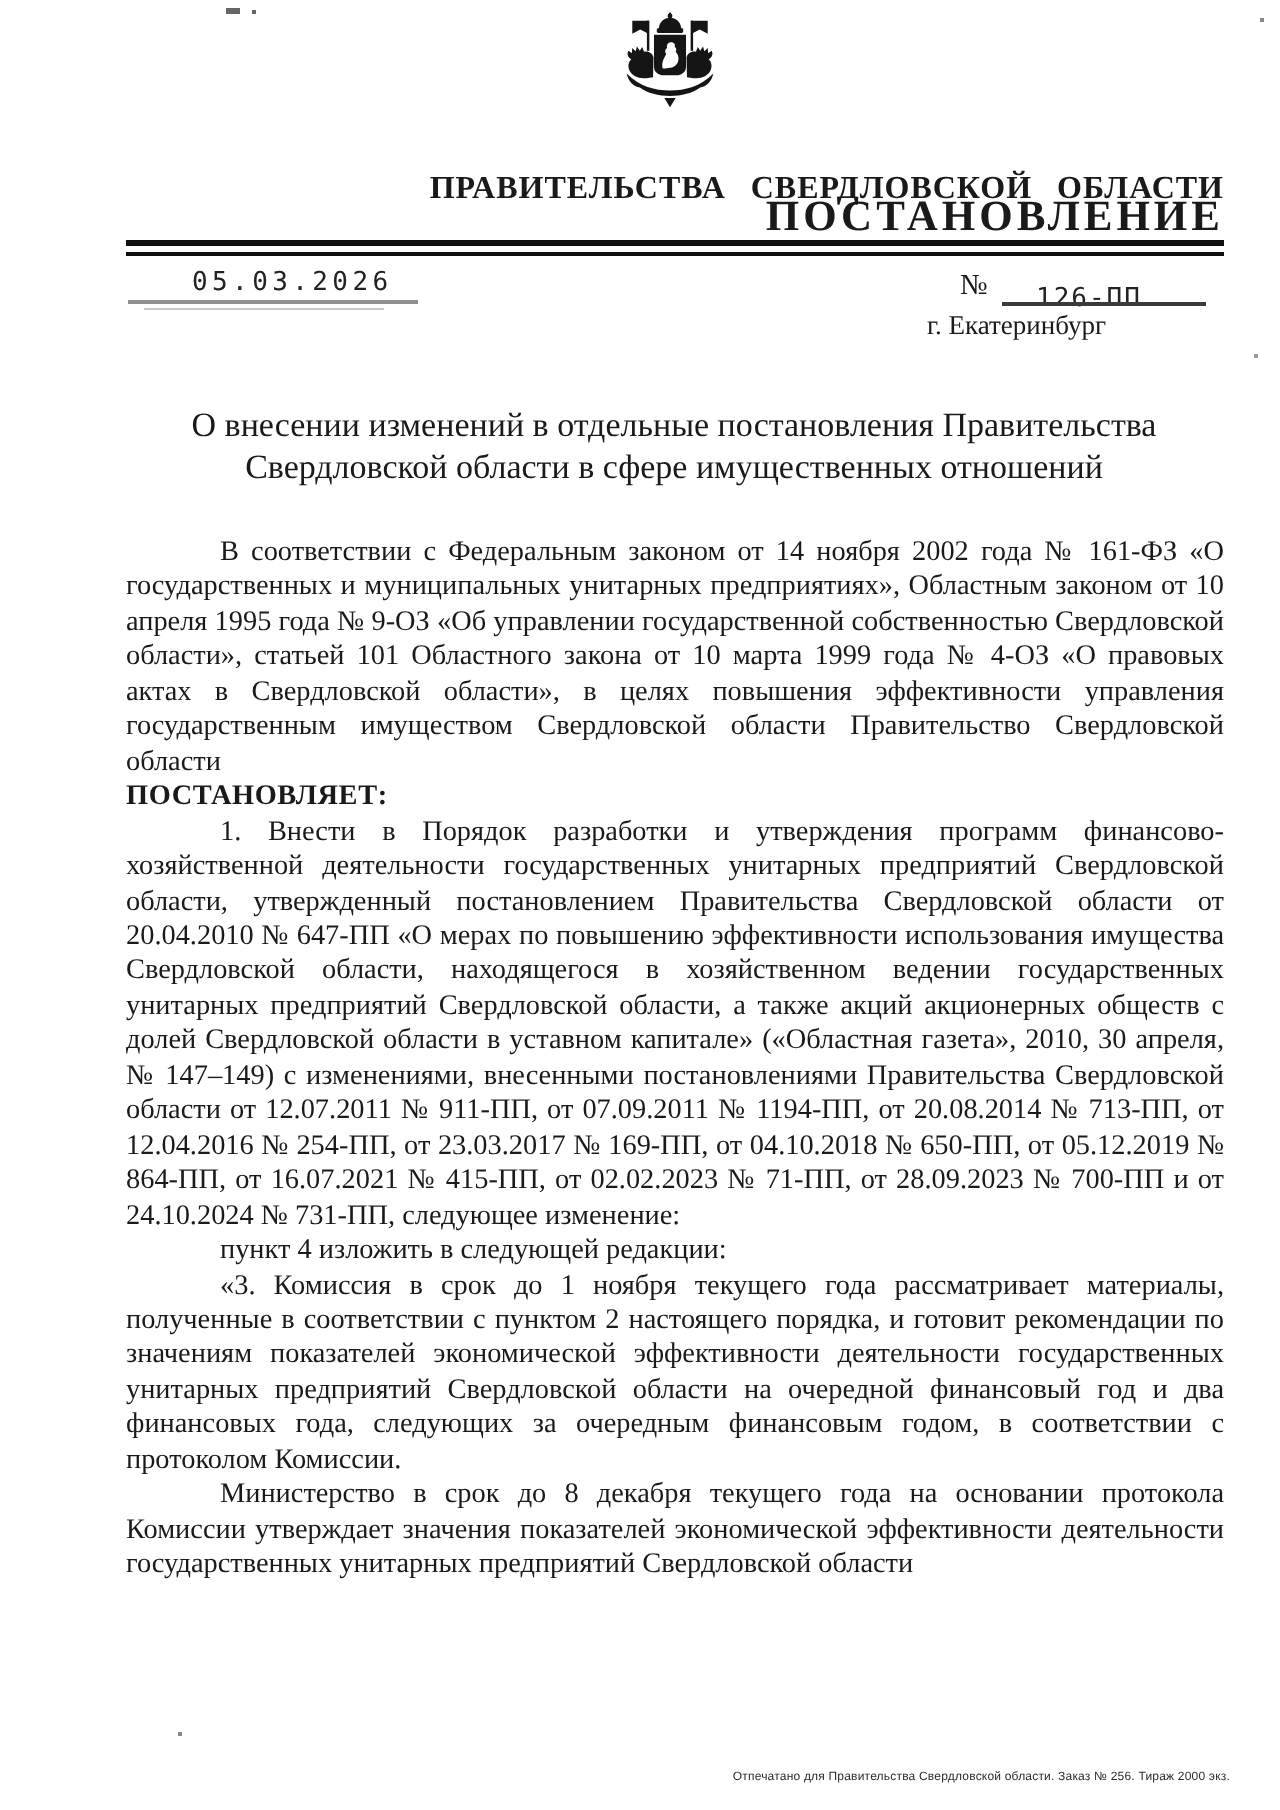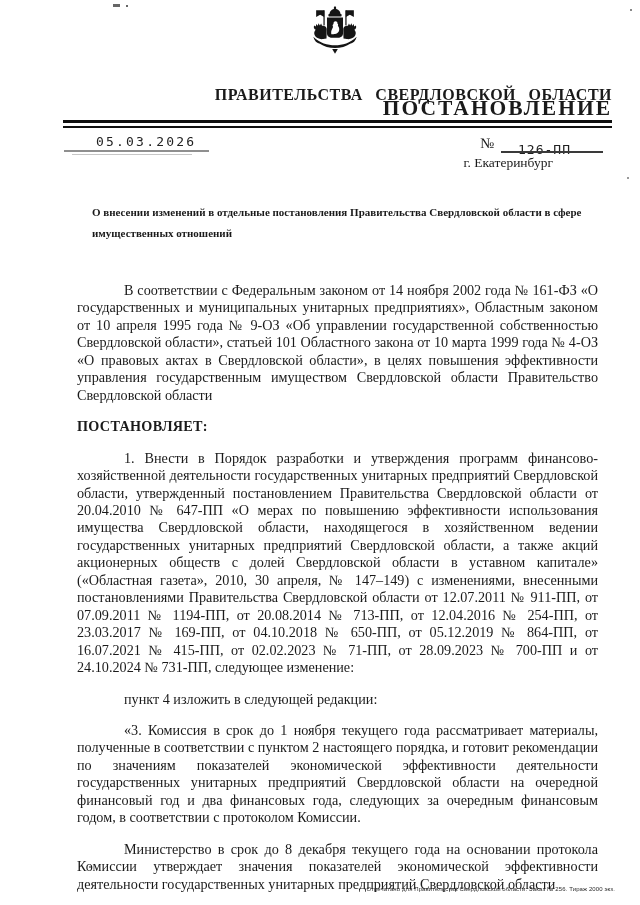--- a/index.html
+++ b/index.html
@@ -27,25 +27,25 @@
   .date-underline{position:absolute;top:150px;left:64px;width:145px;height:2px;background:#8f8f8f;}
   .date-underline2{position:absolute;top:154px;left:72px;width:120px;height:1px;background:#c7c7c7;}
   .no-label{position:absolute;top:135px;left:480px;font-size:14.5px;}
   .doc-number{
     position:absolute;top:142px;left:518px;
     font-family:"DejaVu Sans Mono", monospace;font-size:13px;letter-spacing:1px;color:#222;
   }
   .number-underline{position:absolute;top:151px;left:501px;width:102px;height:1.6px;background:#3a3a3a;}
   .city{position:absolute;top:155px;left:63px;width:490px;text-align:right;font-size:13.5px;}
   .title{
-    position:absolute;top:202px;left:92px;width:490px;text-align:left;
-    font-weight:bold;font-size:11px;line-height:21px;
+    position:absolute;top:202px;left:92px;width:490px;text-align:center;
+    font-weight:normal;font-size:17px;line-height:21px;
   }
   .body-text{position:absolute;top:268px;left:63px;width:549px;font-size:14.2px;line-height:17.45px;}
-  .body-text p{margin:14px;text-align:justify;}
+  .body-text p{margin:0;text-align:justify;}
   .body-text p.indent{text-indent:47px;}
   .body-text p.bold{font-weight:bold;letter-spacing:0.3px;}
   .print-note{
     position:absolute;top:886px;right:25px;
     font-family:"Liberation Sans", sans-serif;font-size:6px;color:#2b2b2b;letter-spacing:0.1px;
   }
   .speck{position:absolute;background:#666;}
   .sp1{left:113px;top:4px;width:7px;height:3px;}
   .sp2{left:126px;top:5px;width:2px;height:2px;}
   .sp3{left:630px;top:9px;width:2px;height:2px;background:#888;}

